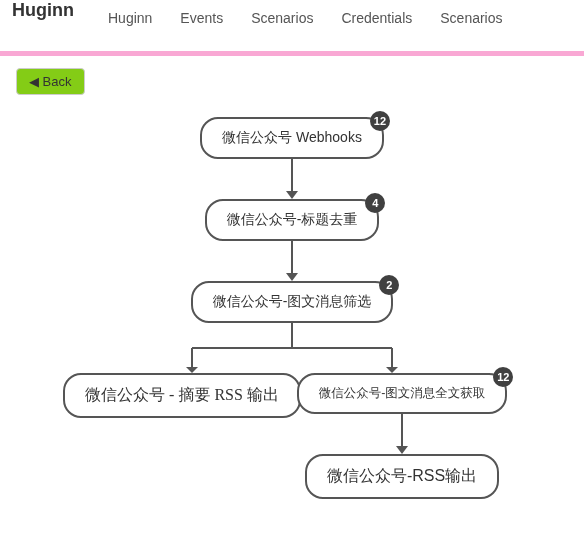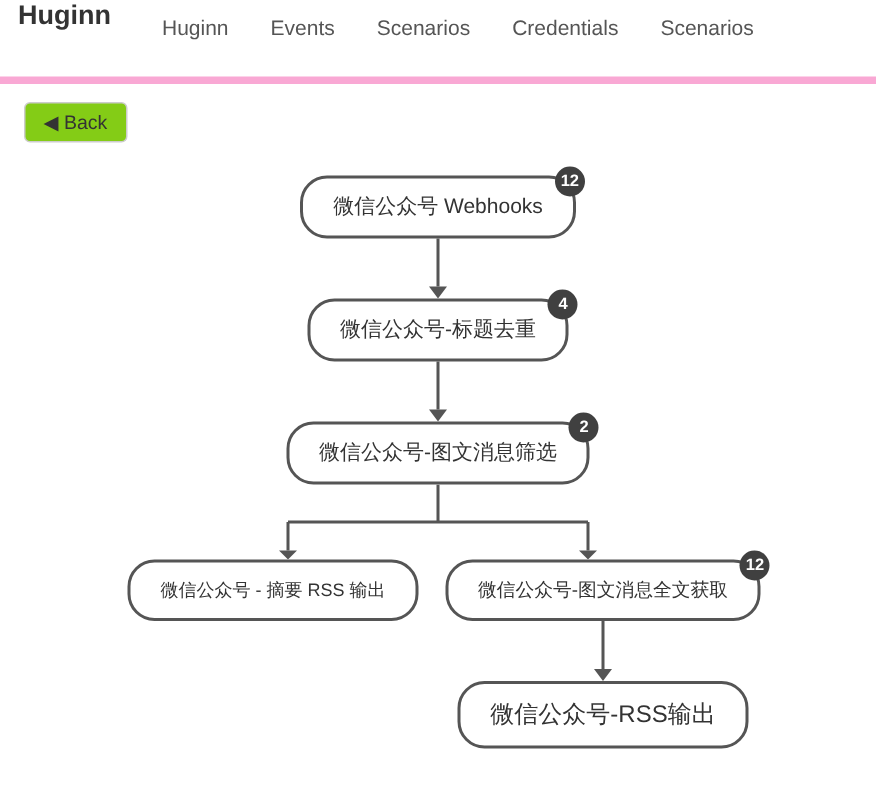--- a/index.html
+++ b/index.html
@@ -229,21 +229,21 @@
 
       <line x1="260" y1="25" x2="260" y2="44" stroke="#555" stroke-width="2"></line>
       <polygon points="254,44 266,44 260,50" fill="#555"></polygon>
     </svg>
   </div>
 
   <div class="branch-row">
 
     <div class="branch-col" style="width:200px;">
       <div class="node-wrapper">
-        <div class="node" style="font-size:12px;">
+        <div class="node" style="font-size:16px;font-family:Liberation Serif, serif;">
           <span>微信公众号 - 摘要 RSS 输出</span>
         </div>
       </div>
     </div>
 
     <div style="width:20px;"></div>
 
     <div class="branch-col" style="width:200px;">
       <div class="node-wrapper">
         <div class="node" style="font-size:12.5px;">

